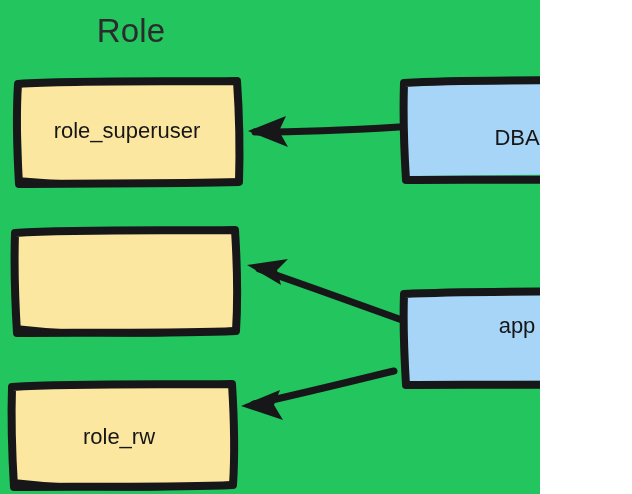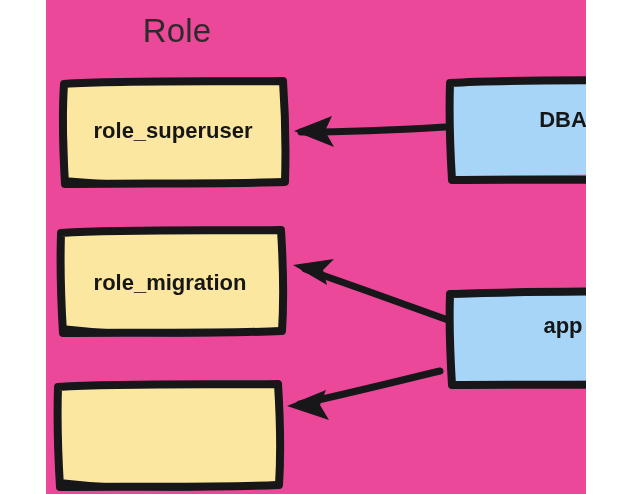--- a/index.html
+++ b/index.html
@@ -8,23 +8,22 @@
     padding: 0;
     background: #ffffff;
   }
   body {
     font-family: "Liberation Sans", sans-serif;
   }
   #diagram-root {
     position: relative;
     width: 540px;
     height: 494px;
-    background: #ec4899;
+    background: #22c55e;
     overflow: hidden;
-    margin-left: 46px;
   }
   #diagram-svg {
     position: absolute;
     left: 0;
     top: 0;
     width: 632px;
     height: 494px;
     display: block;
   }
   .col-header {
@@ -35,21 +34,21 @@
     letter-spacing: 0.2px;
     line-height: 1;
     white-space: nowrap;
     text-align: center;
     transform: translateX(-50%);
   }
   .node-label {
     position: absolute;
     color: #161616;
     font-size: 22px;
-    font-weight: 700;
+    font-weight: 400;
     line-height: 1;
     white-space: nowrap;
     text-align: center;
     transform: translate(-50%, -50%);
     pointer-events: none;
   }
 </style>
 </head>
 <body>
 
@@ -115,20 +114,20 @@
       <path fill="#17171a" d="M 241 406 L 280 390 L 274 405 L 283 420 Z"></path>
     </g>
 
   </svg>
 
   <div class="col-header" style="left:131px; top:14px;">Role</div>
 
 
   <div class="node-label" style="left:127px; top:131px;">role_superuser</div>
 
-  <div class="node-label" style="left:124px; top:283px;">role_migration</div>
 
+  <div class="node-label" style="left:119px; top:437px;">role_rw</div>
 
-  <div class="node-label" style="left:517px; top:120px;">DBA</div>
+  <div class="node-label" style="left:517px; top:138px;">DBA</div>
 
   <div class="node-label" style="left:517px; top:326px;">app</div>
 
 </div>
 
 </body></html>

